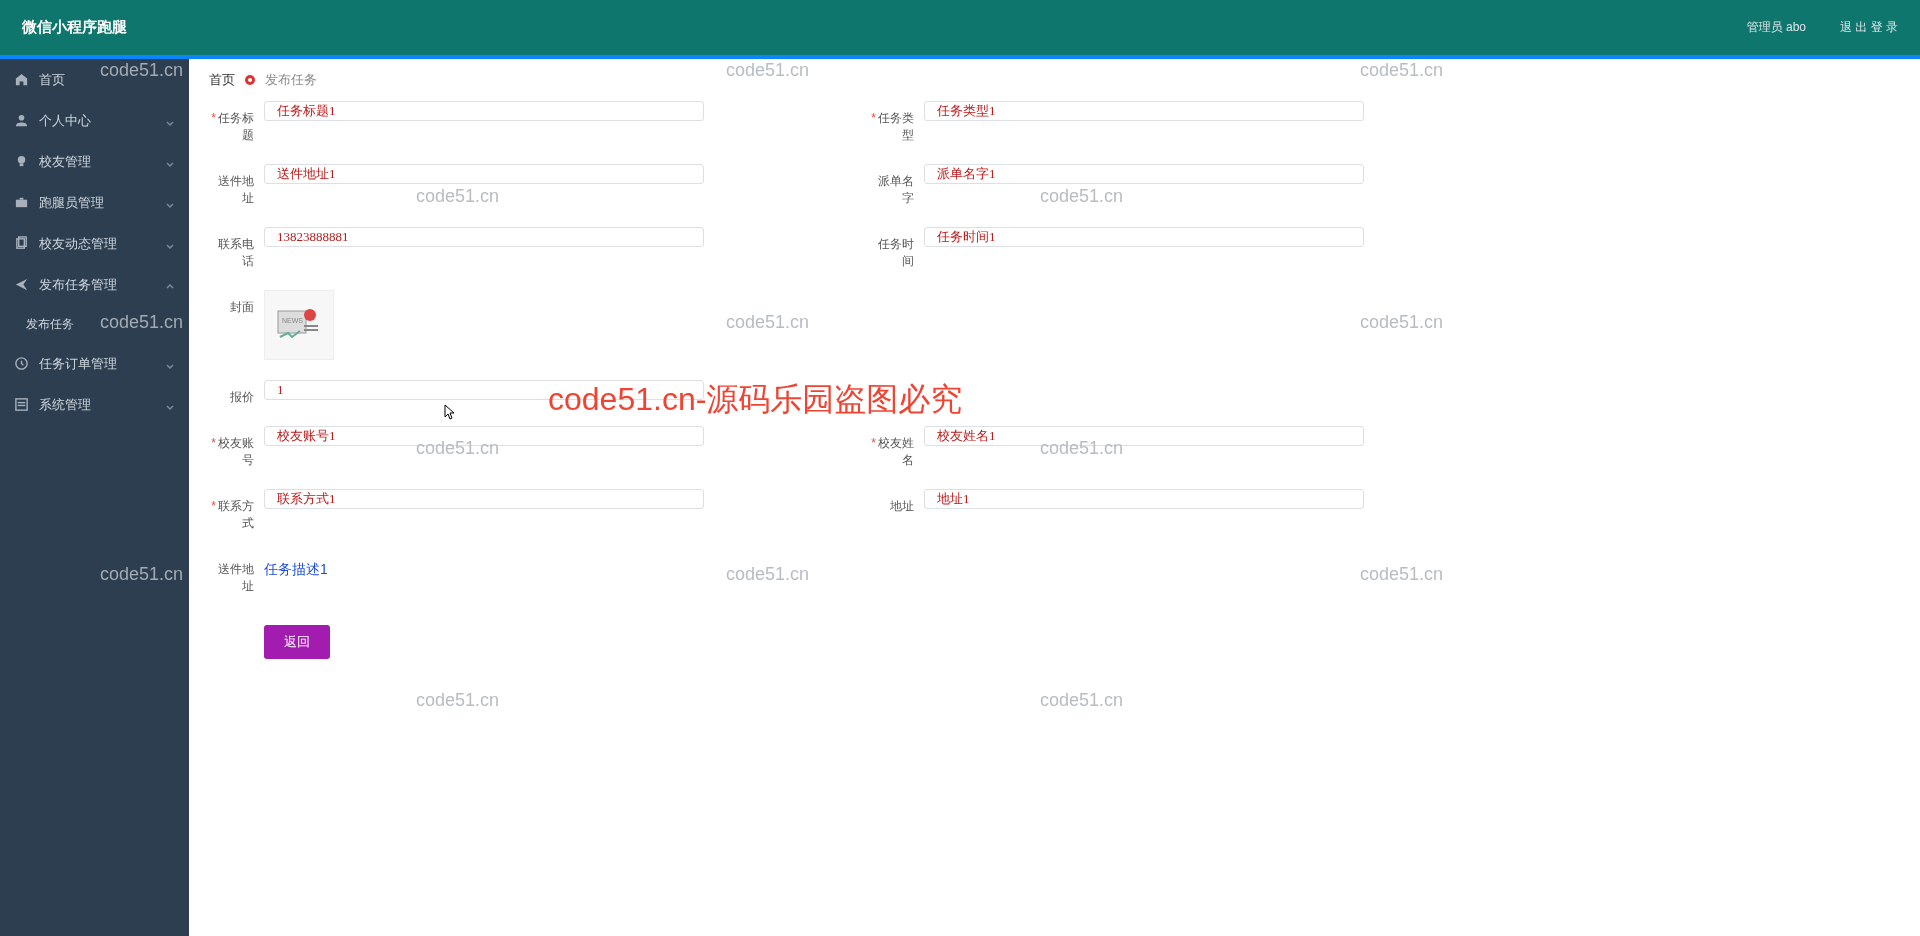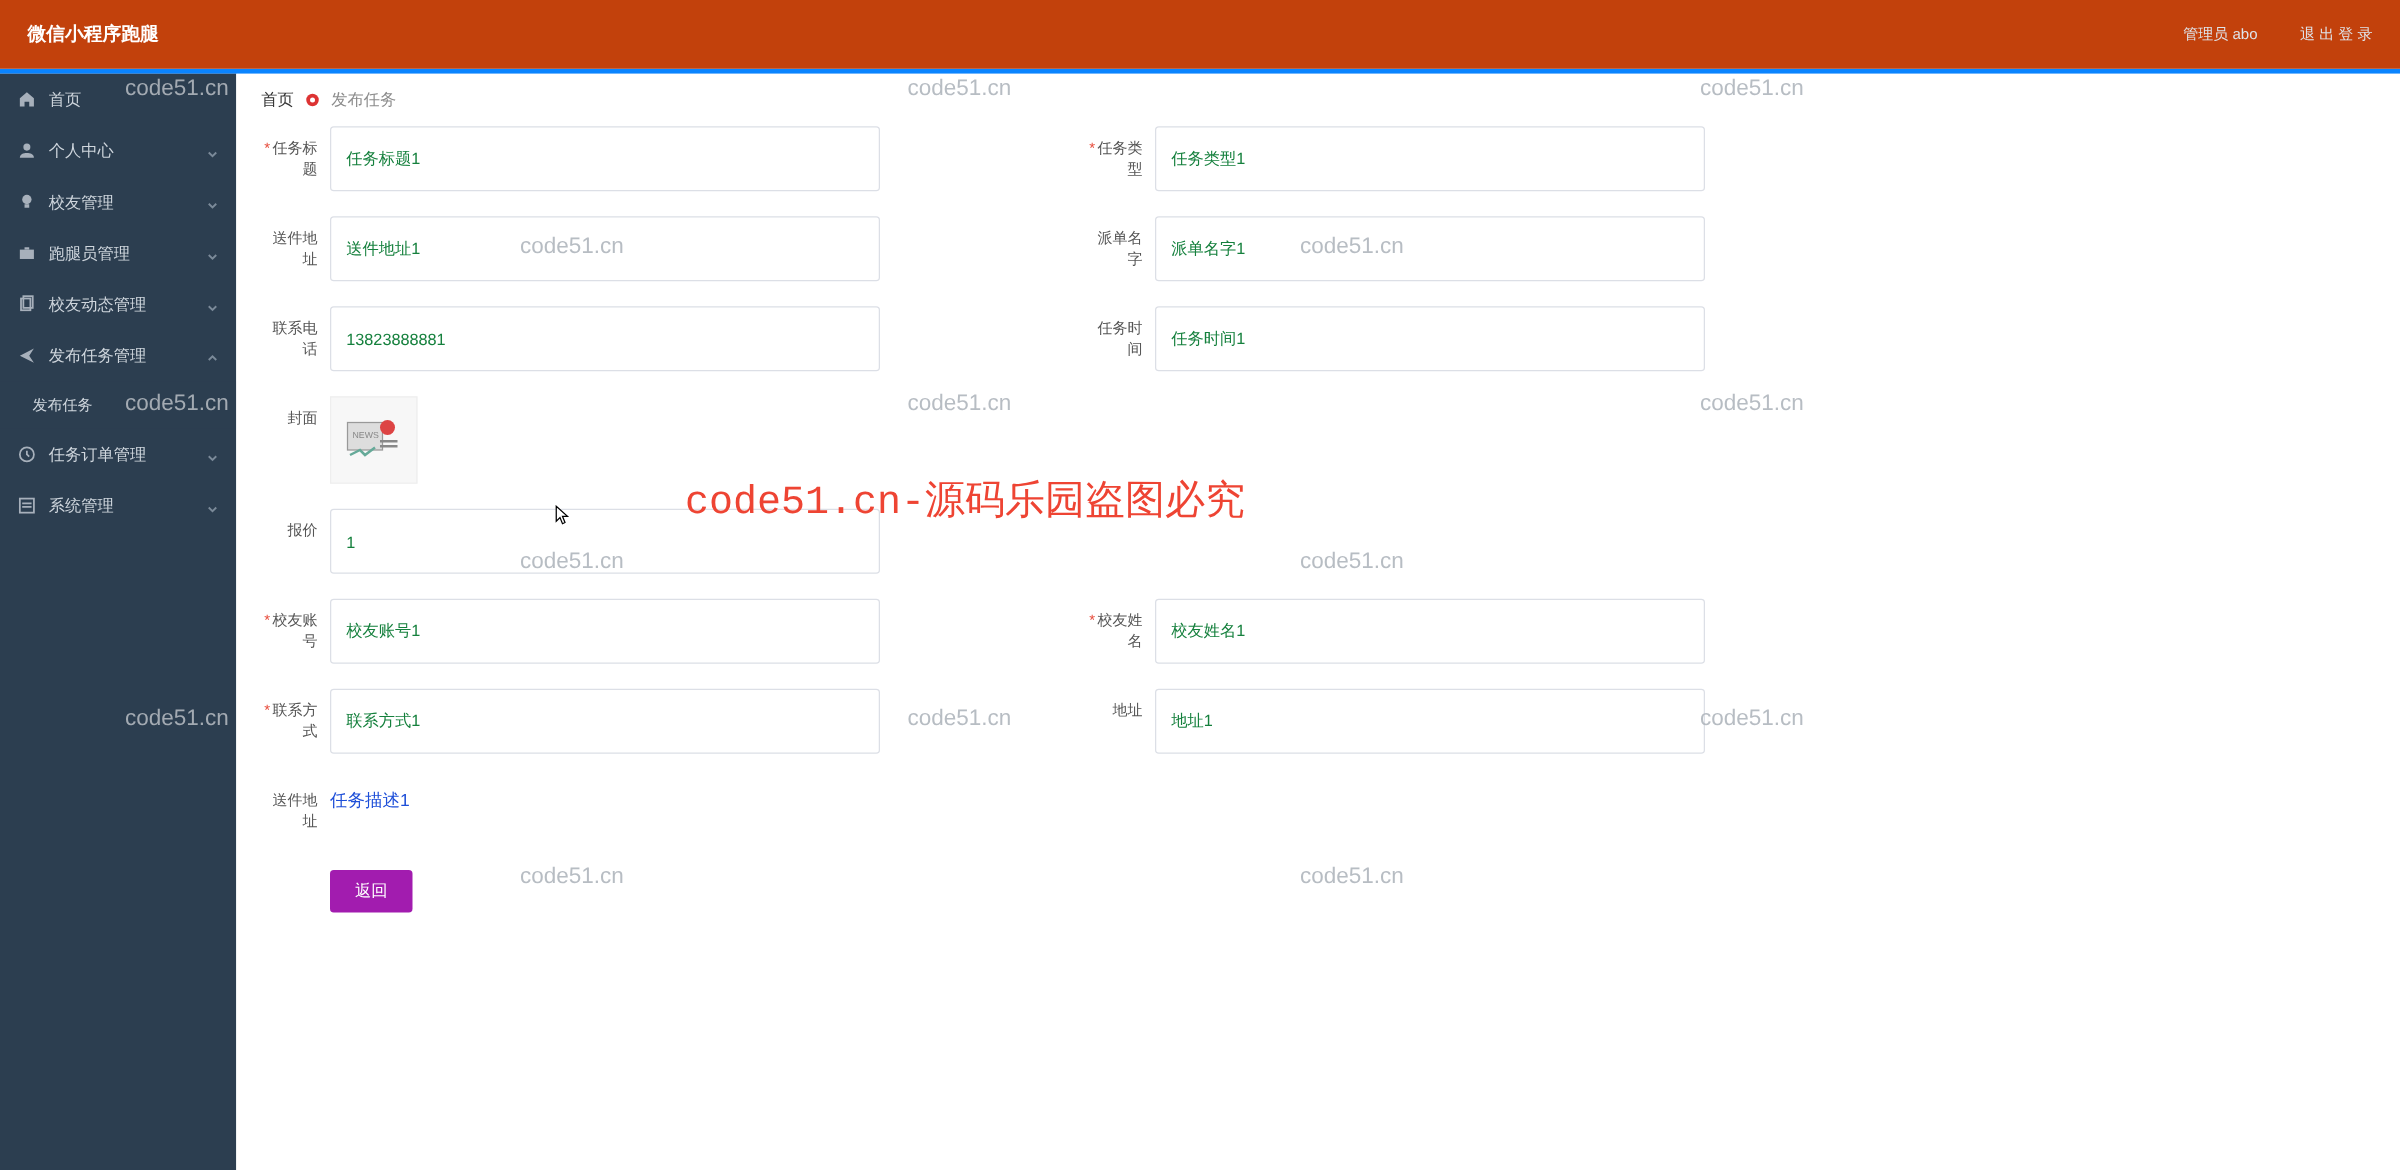--- a/index.html
+++ b/index.html
@@ -1,19 +1,19 @@
 <!DOCTYPE html>
 <html><head>
 <meta charset="utf-8">
 <style>
 * { margin: 0; padding: 0; box-sizing: border-box; }
 body { font-family: "Microsoft YaHei", "PingFang SC", sans-serif; font-size: 13px; background: #f0f2f5; width: 1920px; height: 936px; overflow: hidden; position: relative; }
 
 
-.header { height: 55px; background: #c2410c; display: flex; align-items: center; justify-content: space-between; padding: 0 22px; position: relative; z-index: 10; }
+.header { height: 55px; background: #0f766e; display: flex; align-items: center; justify-content: space-between; padding: 0 22px; position: relative; z-index: 10; }
 .header-title { color: #fff; font-size: 15px; font-weight: bold; }
 .header-right { display: flex; gap: 34px; }
 .header-link { color: #dfe4ea; font-size: 12px; cursor: pointer; }
 .accent-bar { height: 4px; background: #0a84ff; }
 
 
 .layout { display: flex; height: calc(100% - 59px); }
 
 
 .sidebar { width: 189px; background: #2c3e50; color: #a7b0bb; height: 100%; overflow-y: auto; }
@@ -30,30 +30,30 @@
 .breadcrumb-red { color: #d33; width: 14px; height: 14px; display: inline-block; }
 .breadcrumb-page { color: #8c8c8c; }
 
 
 .form-wrap { padding: 0 20px 20px; }
 .form-row { display: flex; margin-bottom: 20px; }
 .form-col { width: 660px; display: flex; align-items: flex-start; }
 .form-col.wide { width: 100%; }
 .form-label { width: 55px; text-align: right; padding-right: 10px; line-height: 17px; padding-top: 9px; color: #555; font-size: 12px; flex-shrink: 0; }
 .form-label .req { color: #e74c3c; margin-right: 2px; }
-.form-input { flex: 1; max-width: 440px; height: 52px; border: 1px solid #dcdfe6; border-radius: 3px; padding: 0 12px; font-size: 13px; color: #15803d; outline: none; }
+.form-input { flex: 1; max-width: 440px; height: 20px; border: 1px solid #dcdfe6; border-radius: 3px; padding: 0 12px; font-size: 13px; color: #b91c1c; outline: none; font-family: Liberation Serif, serif; }
 .form-value-text { padding-top: 9px; font-size: 14px; color: #1d4ed8; }
 
 .cover-box { width: 70px; height: 70px; border: 1px solid #eee; background: #f7f7f7; display: flex; align-items: center; justify-content: center; }
 
 .btn-back { margin-left: 55px; margin-top: 10px; width: 66px; height: 34px; background: #a21caf; color: #fff; border: none; border-radius: 3px; font-size: 13px; cursor: pointer; }
 
 
 .watermark { position: absolute; color: #b0b6bd; font-size: 18px; font-weight: 300; pointer-events: none; z-index: 20; opacity: 0.9; }
-.watermark-big { position: absolute; color: #e43; font-size: 32px; pointer-events: none; z-index: 20; font-weight: 400; font-family: Liberation Mono, monospace; }
+.watermark-big { position: absolute; color: #e43; font-size: 32px; pointer-events: none; z-index: 20; font-weight: 400; }
 
 
 .cursor { position: absolute; left: 444px; top: 404px; width: 12px; height: 18px; z-index: 30; pointer-events: none; }
 </style>
 </head>
 <body>
 
 <div class="header">
   <div class="header-title">微信小程序跑腿</div>
   <div class="header-right">

